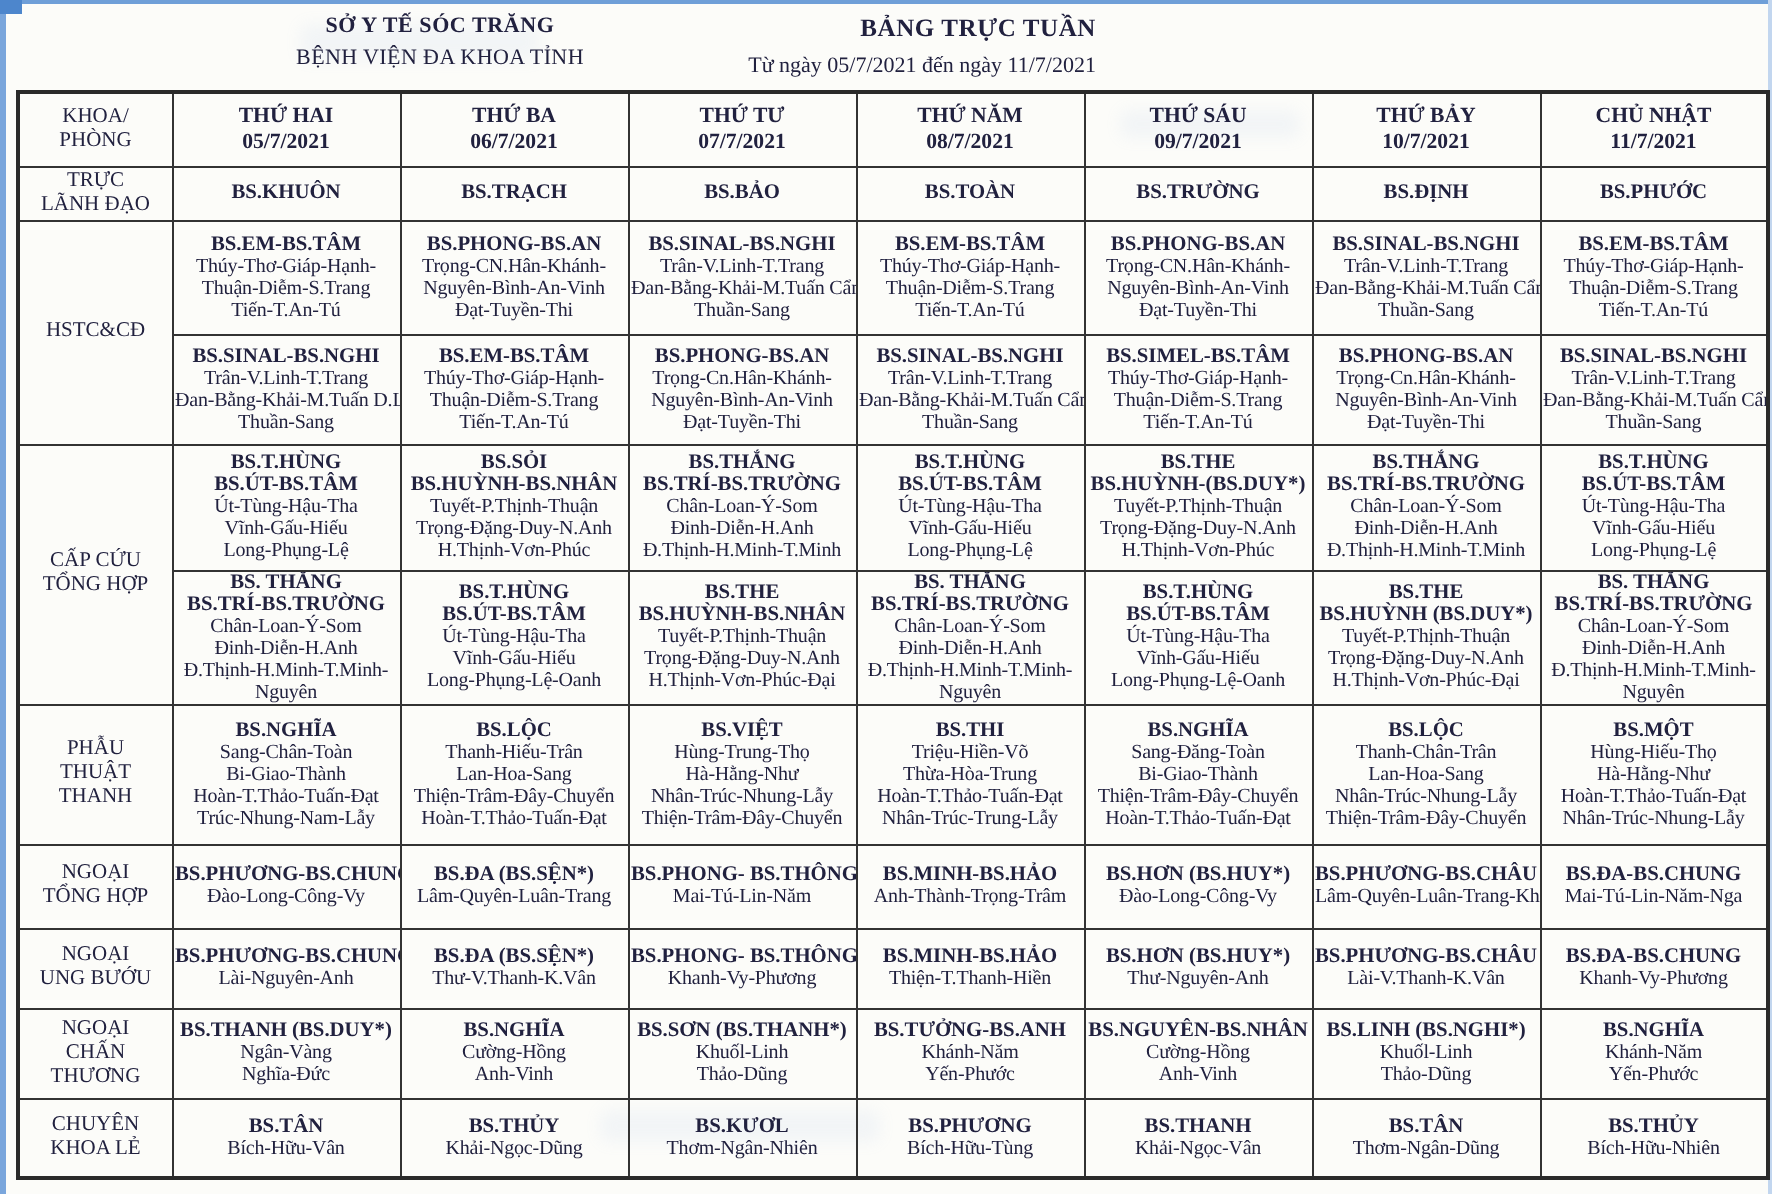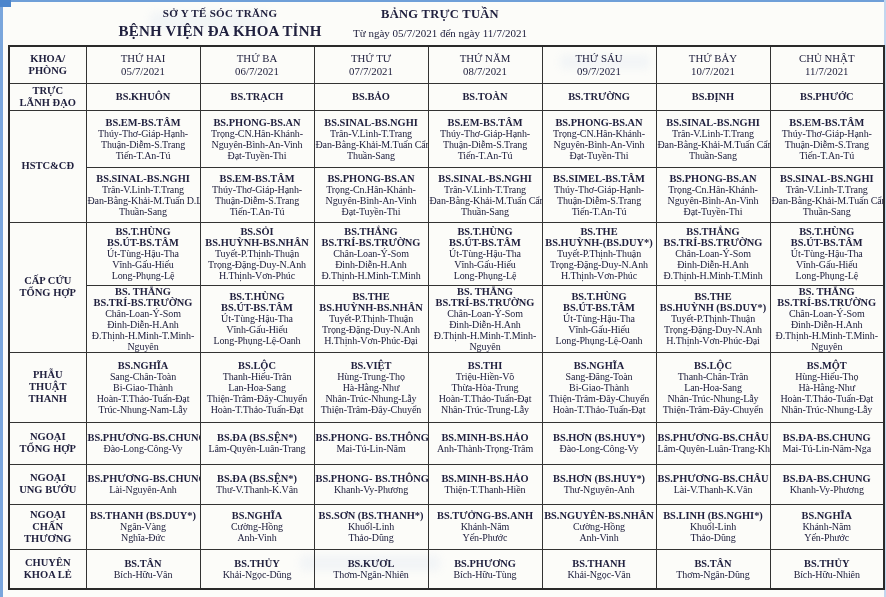--- a/index.html
+++ b/index.html
@@ -12,37 +12,37 @@
   
   .edge-top{position:absolute;top:0;left:0;width:886px;height:2px;background:#6f9fd8;}
   .edge-left{position:absolute;top:0;left:0;width:3px;height:597px;background:#7aa6dc;}
   .edge-right{position:absolute;top:0;right:0;width:2px;height:597px;background:#c2d6ef;}
   .corner-mark{position:absolute;top:0;left:0;width:11px;height:7px;background:#4d86cc;}
   .bleed{position:absolute;background:#9db8e0;opacity:.10;filter:blur(4px);border-radius:4px;}
 
   .doc-header{position:absolute;top:4px;left:0;width:730px;height:41px;}
   .org-block{position:absolute;left:85px;top:3px;width:270px;text-align:center;}
   .org-line1{font-weight:bold;font-size:11px;letter-spacing:.3px;}
-  .org-line2{font-weight:bold;font-size:15px;margin-top:4px;letter-spacing:.2px;}
-  .title-block{position:absolute;left:320px;top:3px;width:240px;text-align:center;}
+  .org-line2{font-weight:normal;font-size:11px;margin-top:4px;letter-spacing:.2px;}
+  .title-block{position:absolute;left:308px;top:3px;width:240px;text-align:right;}
   .doc-title{font-weight:bold;font-size:12.5px;letter-spacing:.3px;}
   .doc-subtitle{font-size:11px;margin-top:5px;}
 
   table.sched{
     border-collapse:collapse;table-layout:fixed;
     position:absolute;top:45px;left:8px;width:876px;
     border:2px solid #2a2a2a;
   }
   table.sched td{
     border:1px solid #333;
     text-align:center;vertical-align:middle;
     padding:0 1px;overflow:hidden;
   }
-  td.day{font-weight:normal;font-size:10.8px;line-height:13px;}
-  td.dept{font-weight:bold;font-size:10.5px;line-height:12px;}
+  td.day{font-weight:bold;font-size:10.8px;line-height:13px;}
+  td.dept{font-weight:normal;font-size:10.5px;line-height:12px;}
   .b{font-weight:bold;font-size:10.4px;line-height:11px;white-space:nowrap;}
   .p{font-size:10px;line-height:11px;white-space:nowrap;letter-spacing:-0.1px;}
 </style>
 </head>
 <body>
 
 <div class="edge-top"></div>
 <div class="edge-left"></div>
 <div class="edge-right"></div>
 <div class="corner-mark"></div>

